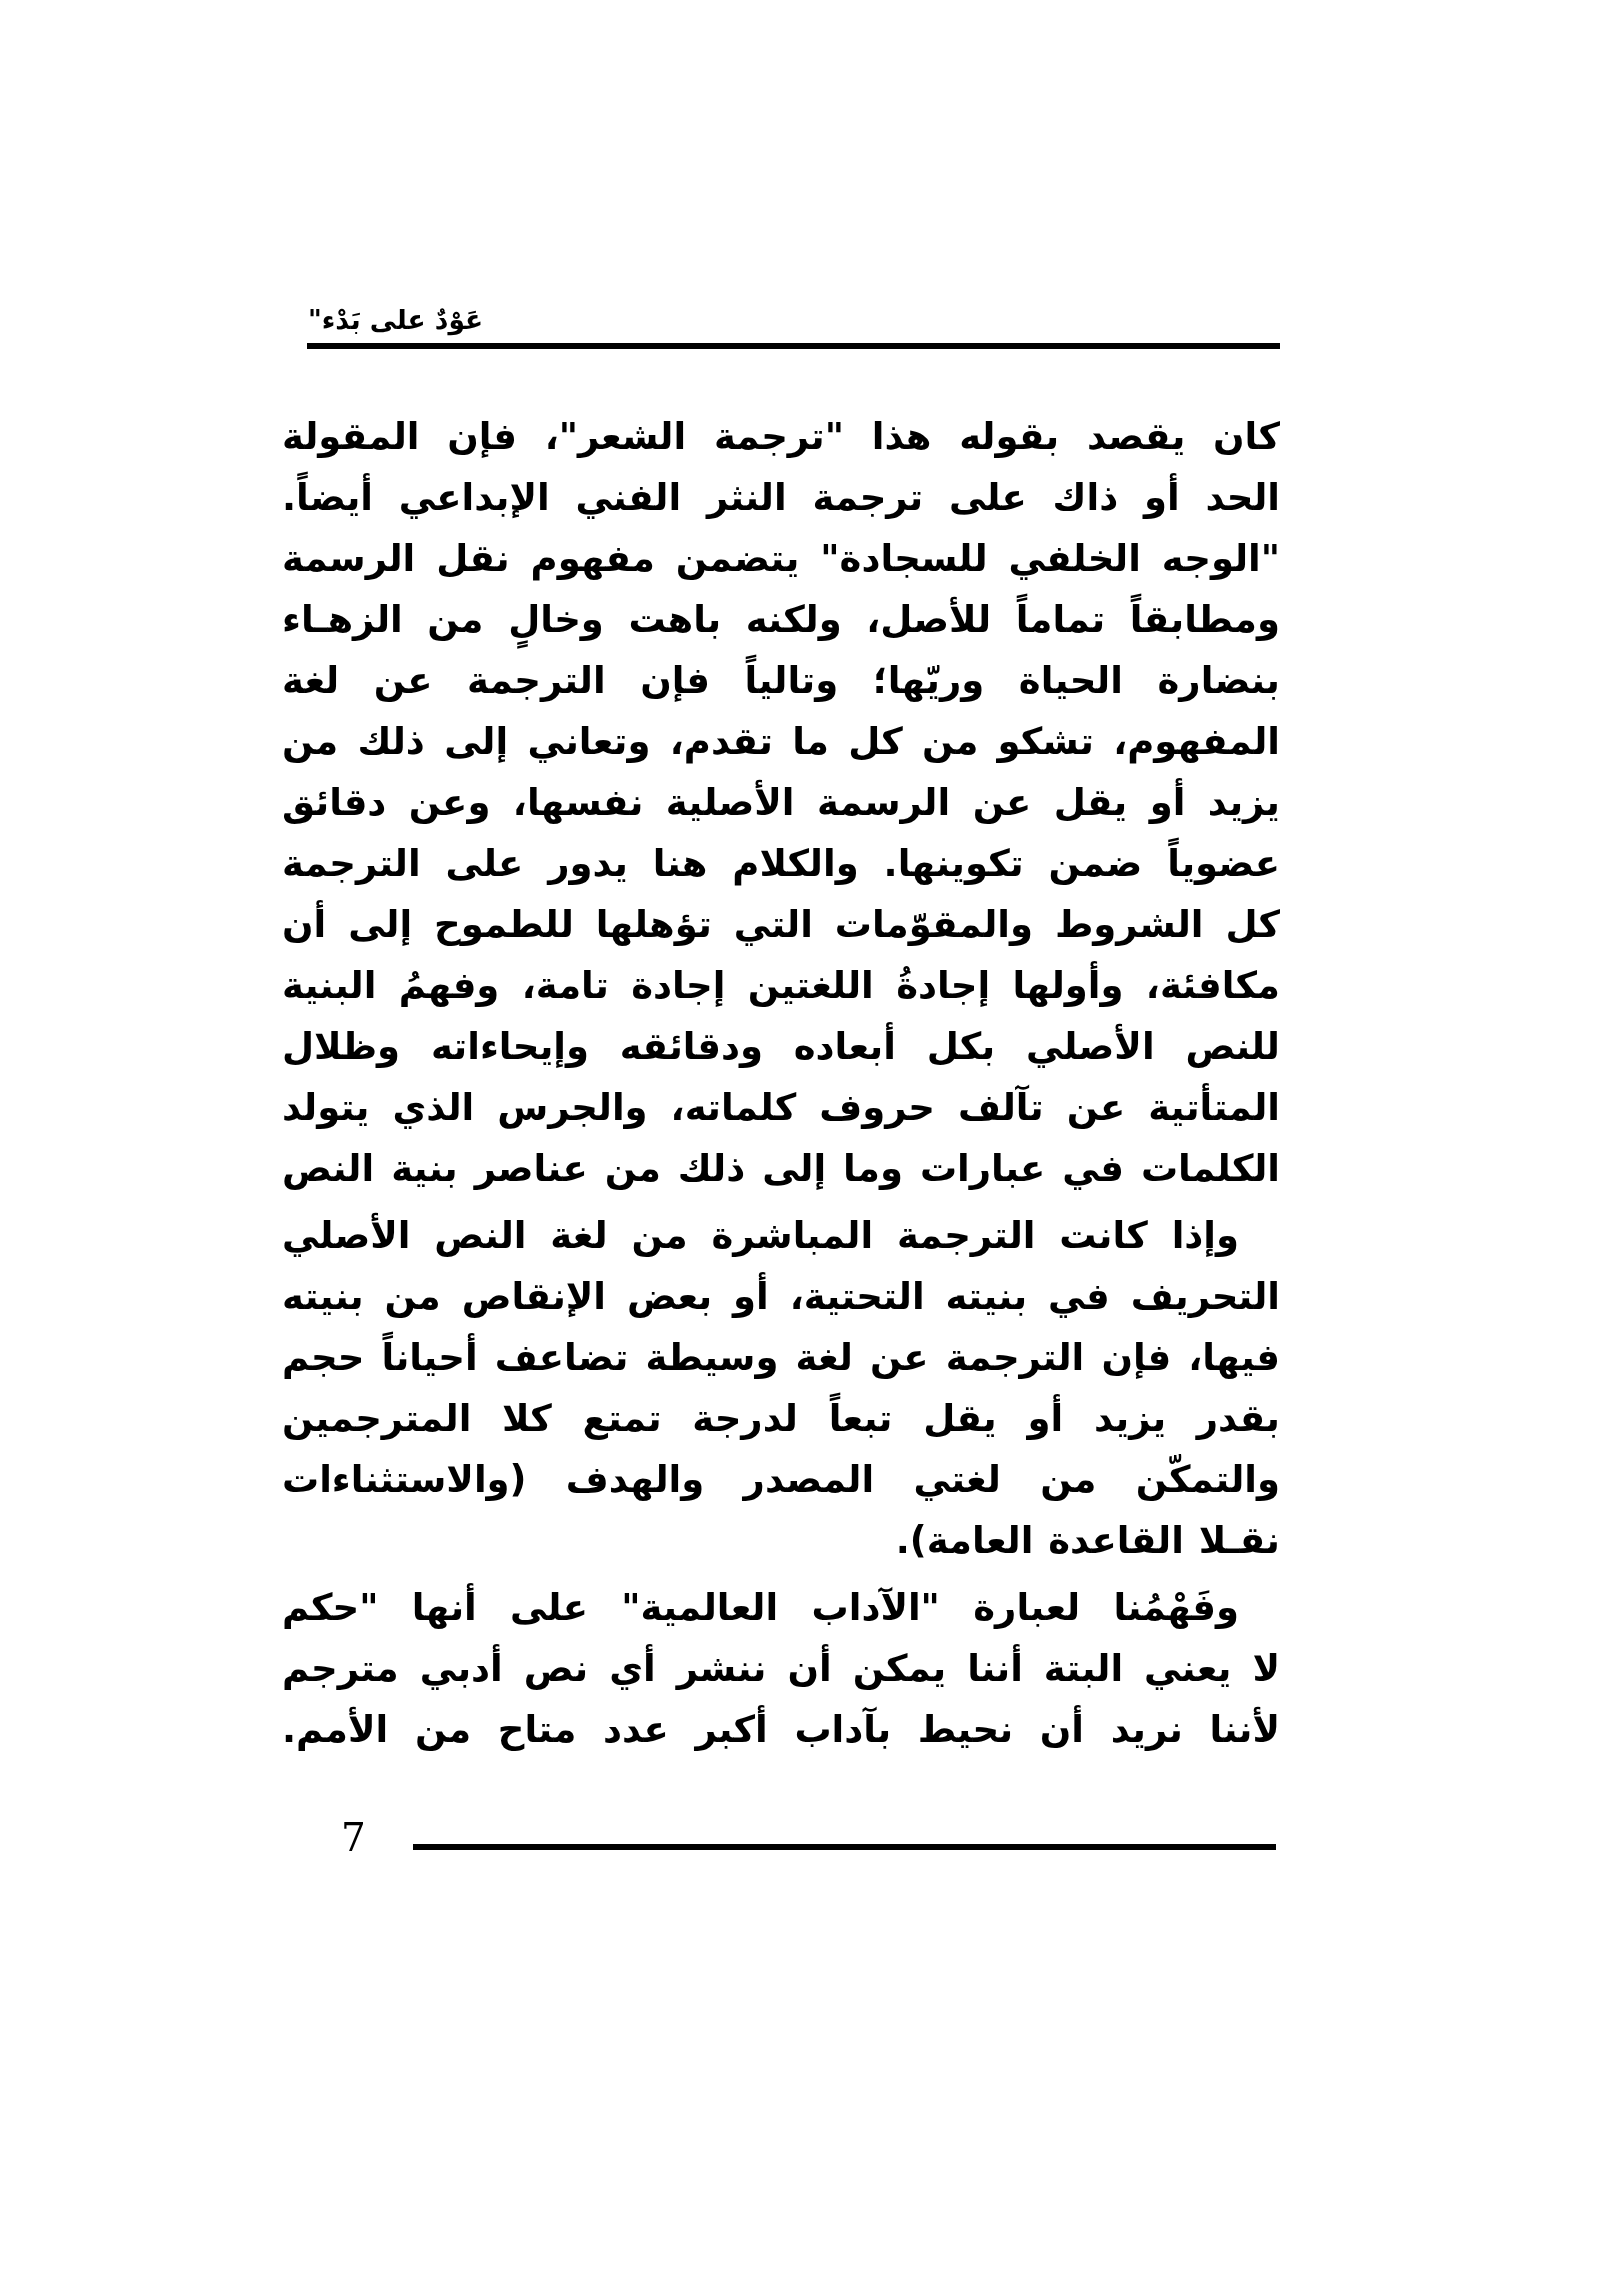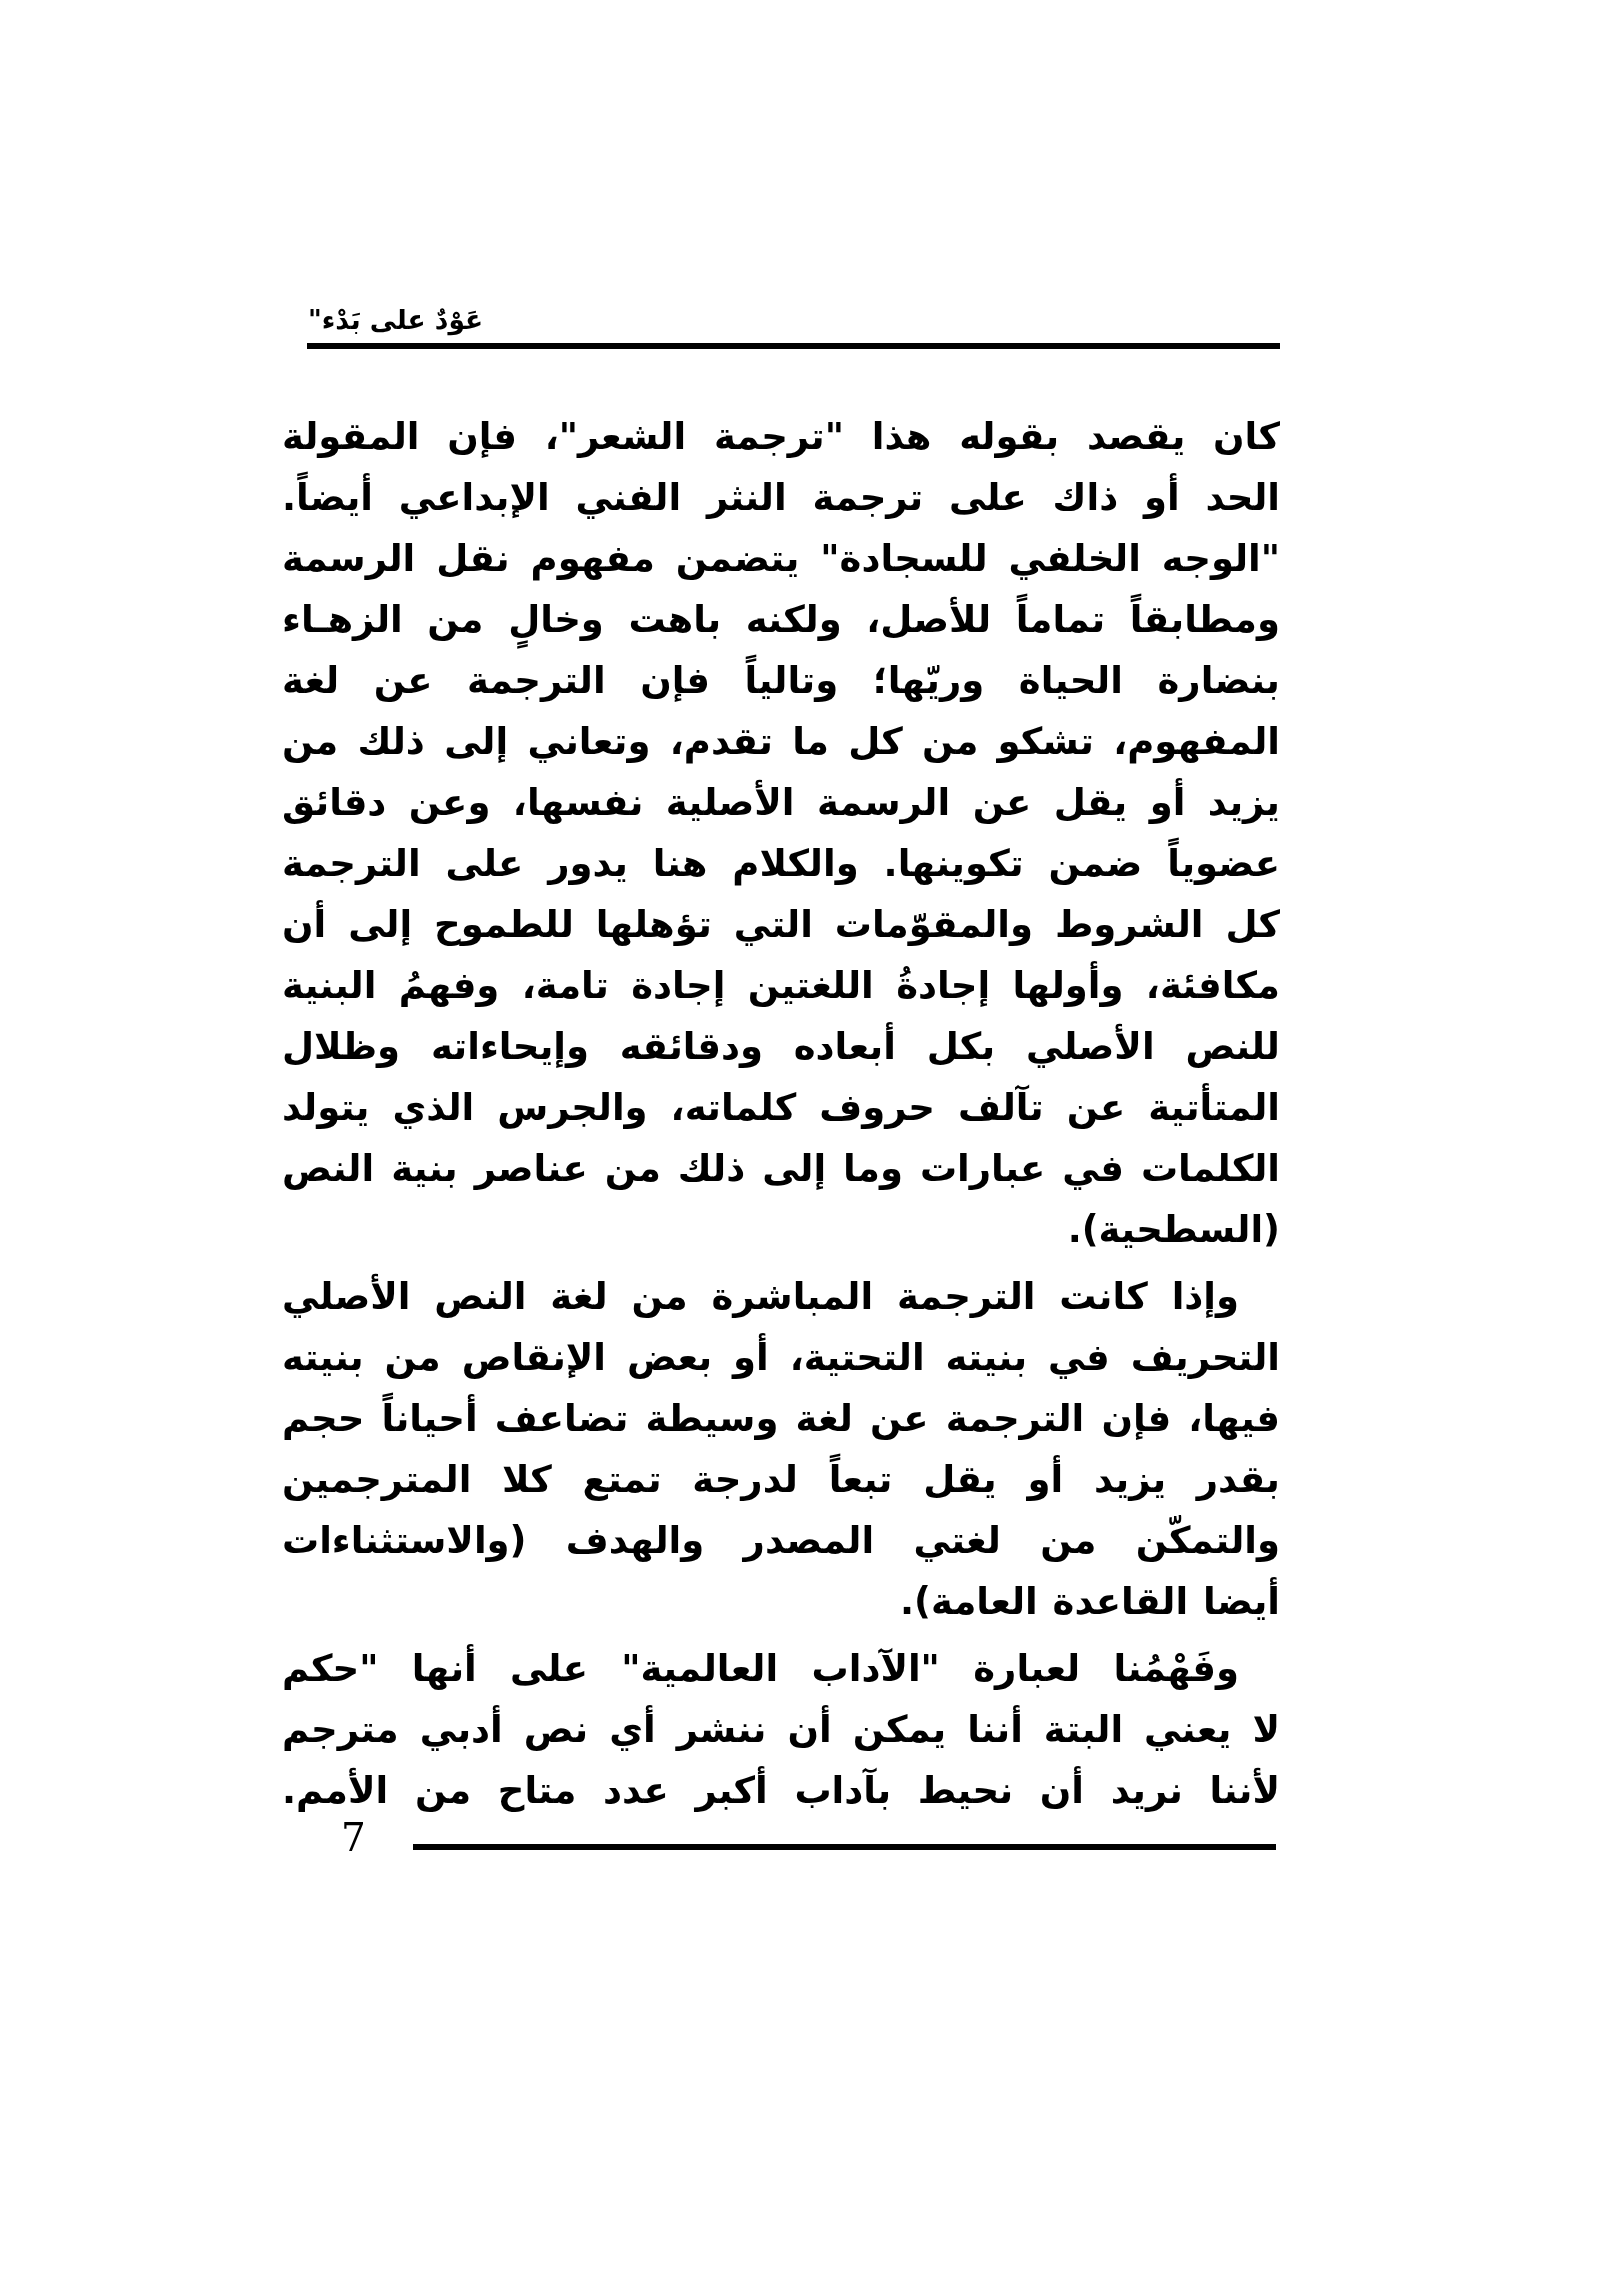--- a/index.html
+++ b/index.html
@@ -101,27 +101,26 @@
       <div class="line">ومطابقاً تماماً للأصل، ولكنه باهت وخالٍ من الزهـاء والبهـاء والامتلاء</div>
       <div class="line">بنضارة الحياة وريّها؛ وتالياً فإن الترجمة عن لغة وسيطة، انطلاقاً من هـذا</div>
       <div class="line">المفهوم، تشكو من كل ما تقدم، وتعاني إلى ذلك من الانحراف بقدر</div>
       <div class="line">يزيد أو يقل عن الرسمة الأصلية نفسها، وعن دقائق الزخارف التي تدخل</div>
       <div class="line">عضوياً ضمن تكوينها. والكلام هنا يدور على الترجمة التي تتوافر فيها</div>
       <div class="line">كل الشروط والمقوّمات التي تؤهلها للطموح إلى أن تكون ترجمة</div>
       <div class="line">مكافئة، وأولها إجادةُ اللغتين إجادة تامة، وفهمُ البنية التحتية (العُمْقيّة)</div>
       <div class="line">للنص الأصلي بكل أبعاده ودقائقه وإيحاءاته وظلال معانيه، ونقلُ إيقاعاته</div>
       <div class="line">المتأتية عن تآلف حروف كلماته، والجرس الذي يتولد من سبك هذه</div>
       <div class="line">الكلمات في عبارات وما إلى ذلك من عناصر بنية النص الفوقية</div>
-      <div class="line last">(السطحية).</div>
       <div class="line indent para-start">وإذا كانت الترجمة المباشرة من لغة النص الأصلي تتضمن بعض</div>
       <div class="line">التحريف في بنيته التحتية، أو بعض الإنقاص من بنيته الفوقية أو التزيّد</div>
       <div class="line">فيها، فإن الترجمة عن لغة وسيطة تضاعف أحياناً حجم هذه التشويهات</div>
       <div class="line">بقدر يزيد أو يقل تبعاً لدرجة تمتع كلا المترجمين بالموهبة والخبرة والمهارة</div>
       <div class="line">والتمكّن من لغتي المصدر والهدف (والاستثناءات القليلة في هذا المجال لا</div>
-      <div class="line last">أيضا القاعدة العامة).</div>
+      <div class="line last">نقـلا القاعدة العامة).</div>
       <div class="line indent para-start">وفَهْمُنا لعبارة "الآداب العالمية" على أنها "حكم وجود" لا "حكم قيمة"</div>
       <div class="line">لا يعني البتة أننا يمكن أن ننشر أي نص أدبي مترجم عن أية لغة في العالم</div>
       <div class="line">لأننا نريد أن نحيط بآداب أكبر عدد متاح من الأمم. فالمعيار الثابت الذي</div>
     </div>
 
   <div class="page-number">7</div>
 
   <div class="footer-rule"></div>
 
 </div>

